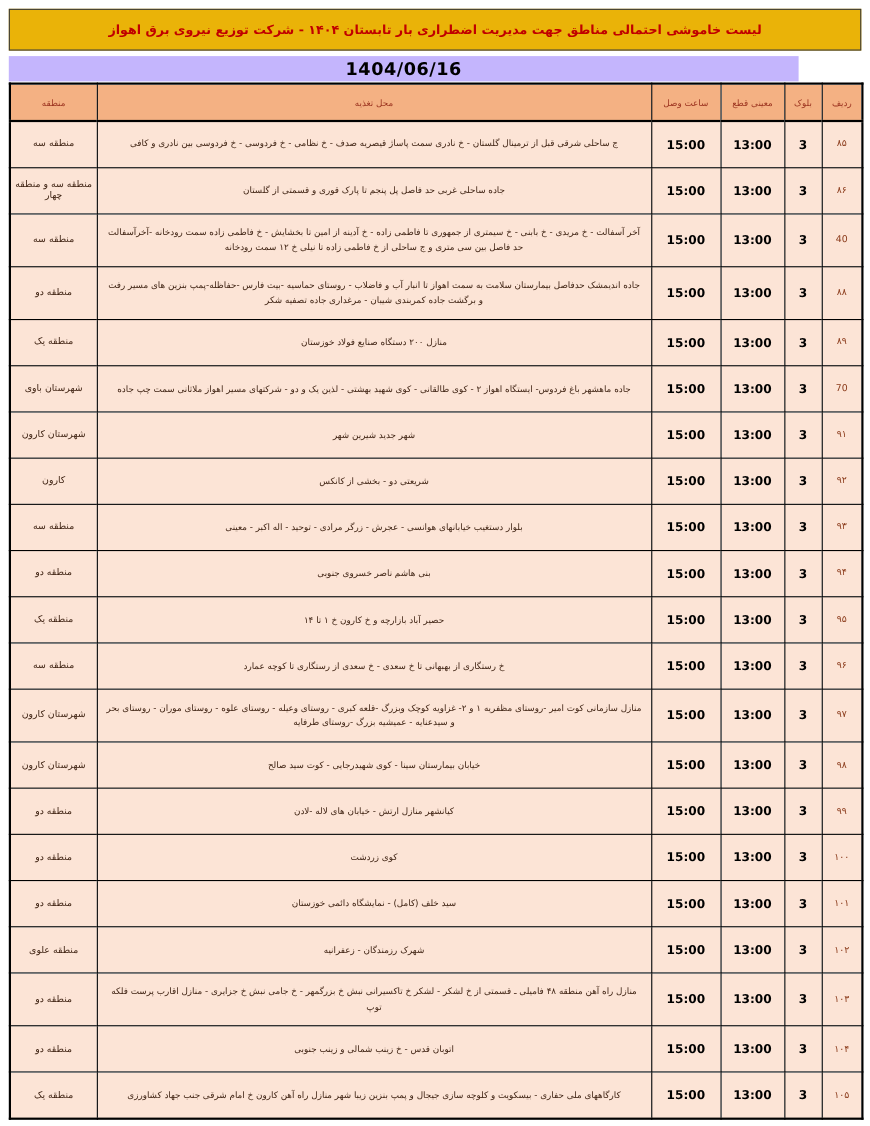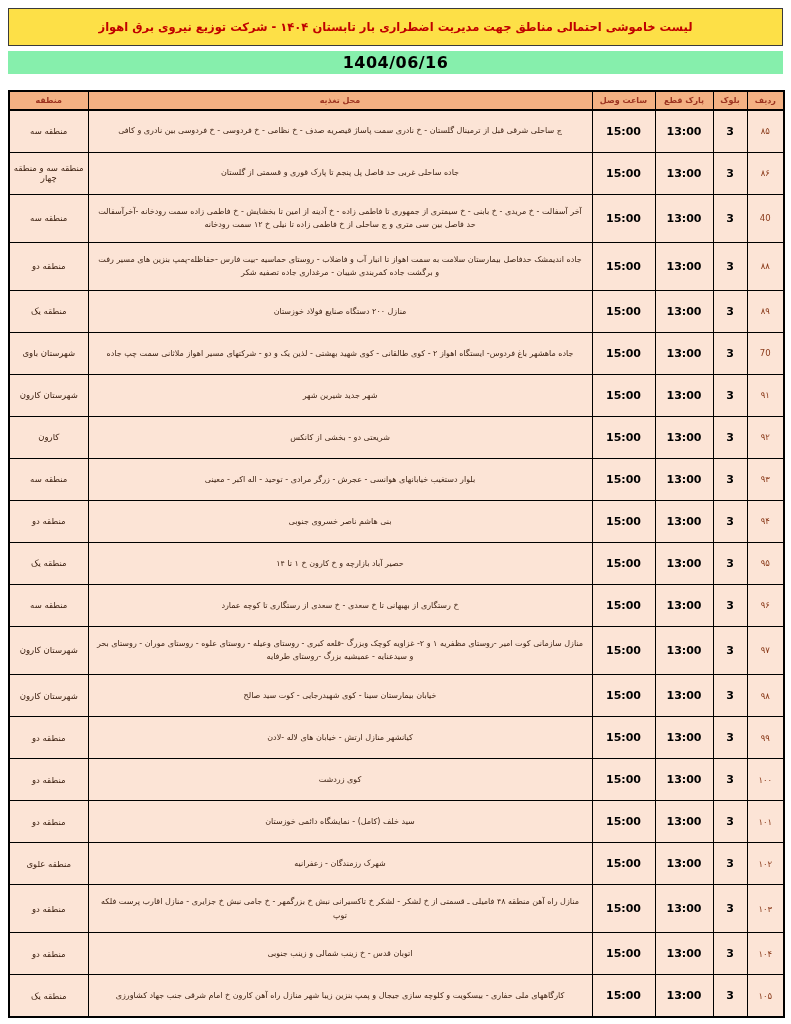--- a/index.html
+++ b/index.html
@@ -8,36 +8,36 @@
     background: #ffffff;
     overflow: hidden;
     font-family: "DejaVu Sans", sans-serif;
   }
   .page {
     width: 791px; height: 1024px;
     padding: 8px;
   }
   .title-banner {
     width: 775px; height: 38px;
-    background: #fde047;
+    background: #eab308;
     border: 1px solid #3a3a3a;
     display: flex; align-items: center; justify-content: center;
     margin-bottom: 5px;
   }
   .title-banner .title-text {
     direction: rtl;
     color: #c00000;
     font-weight: bold;
     font-size: 11.5px;
   }
   .date-banner {
-    width: 775px; height: 23px;
-    background: #86efac;
+    width: 718px; height: 23px;
+    background: #c4b5fd;
     display: flex; align-items: center; justify-content: center;
-    margin-bottom: 16px;
+    margin-bottom: 1px;
   }
   .date-banner .date-text {
     direction: ltr;
     color: #000000;
     font-weight: bold;
     font-size: 16px;
     letter-spacing: 0.5px;
   }
   table.outage-table {
     width: 775px;
@@ -48,24 +48,24 @@
   }
   .outage-table th, .outage-table td {
     border: 1px solid #000000;
     border-top-width: 1.5px;
     border-bottom-width: 1.5px;
     text-align: center;
     vertical-align: middle;
     overflow: hidden;
   }
   .outage-table thead th {
-    height: 19px;
+    height: 34px;
     background: #f4b183;
     color: #9c3420;
-    font-weight: bold;
+    font-weight: normal;
     font-size: 8px;
     border-bottom-width: 2px;
   }
   .outage-table tbody td {
     height: 42px;
     background: #fce4d6;
   }
   col.c-rownum  { width: 37px; }
   col.c-block   { width: 34px; }
   col.c-cut     { width: 58px; }
@@ -113,21 +113,21 @@
         <col class="c-block">
         <col class="c-cut">
       <col class="c-recon">
         <col class="c-loc">
         <col class="c-region">
     </colgroup>
     <thead>
       <tr>
         <th>ردیف</th>
         <th>بلوک</th>
-        <th>پارک قطع</th>
+        <th>معینی قطع</th>
         <th>ساعت وصل</th>
         <th>محل تغذیه</th>
         <th>منطقه</th>
       </tr>
     </thead>
     <tbody>
         <tr>
     <td class="cell-rownum">۸۵</td>
     <td class="cell-block">3</td>
     <td class="cell-cut">13:00</td>

